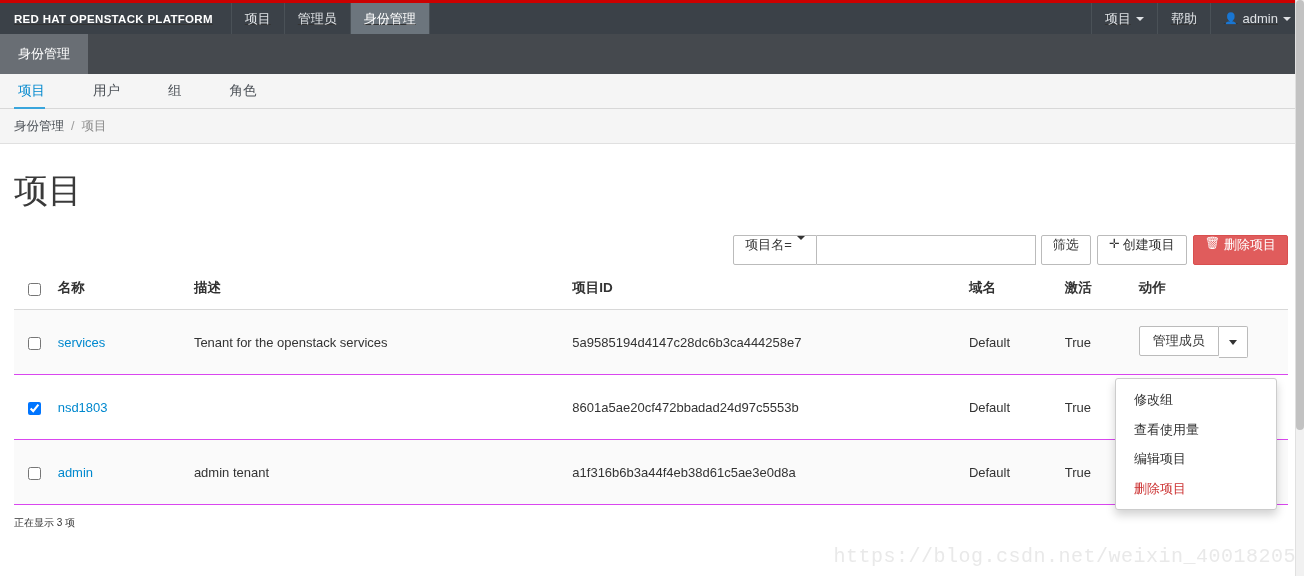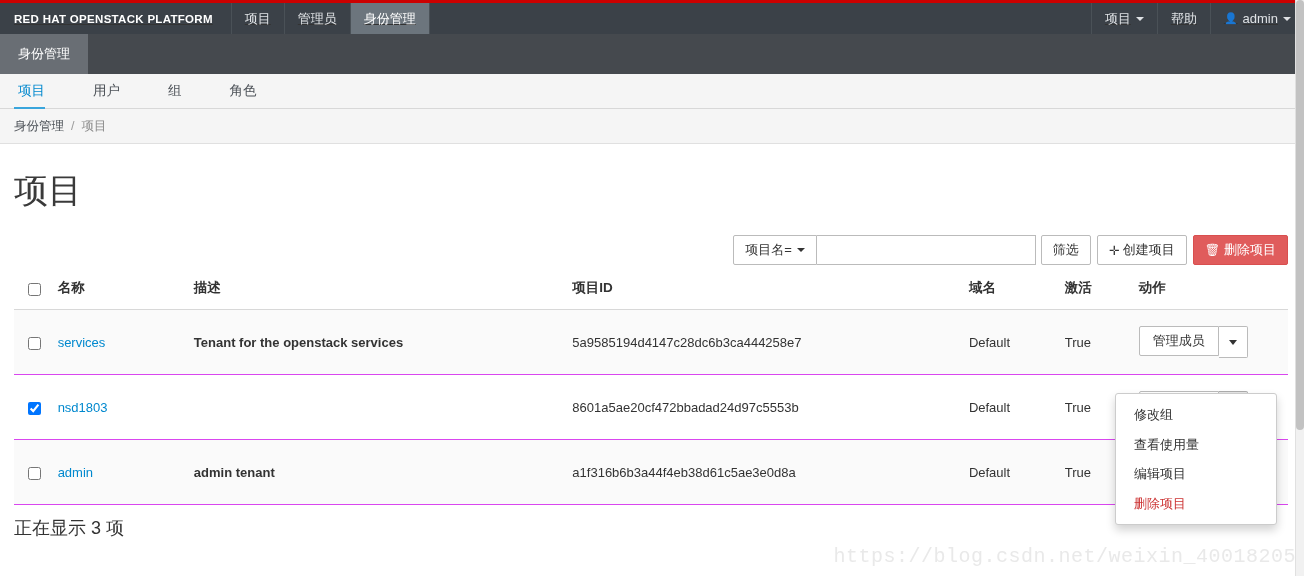--- a/index.html
+++ b/index.html
@@ -186,21 +186,20 @@
     font-family: "Liberation Sans", "DejaVu Sans", sans-serif;
     font-size: 13px;
     background: #ffffff;
     border: 1px solid #bbbbbb;
     border-radius: 2px;
     padding: 0 11px;
     height: 30px;
     color: #333333;
     cursor: pointer;
     display: inline-flex;
-    align-items: center;
     white-space: nowrap;
     box-sizing: border-box;
   }
   .filter-type-btn {
     border-radius: 2px 0 0 2px;
   }
   .search-input {
     height: 30px;
     width: 219px;
     border: 1px solid #bbbbbb;
@@ -257,21 +256,21 @@
     padding: 16px 0;
     border-bottom: 1px solid #d946ef;
     color: #333333;
     vertical-align: middle;
   }
   table.projects tbody tr.striped td {
     background: #fafafa;
   }
   .col-check { width: 30px; padding-left: 14px !important; }
   .col-name  { width: 138px; }
-  .col-desc  { width: 385px; font-weight: bold; }
+  .col-desc  { width: 385px; }
   .col-id    { width: 400px; }
   .col-domain{ width: 97px; }
   .col-active{ width: 75px; }
   .col-action{ width: 150px; }
 
   th.col-check { padding-left: 14px !important; }
 
   .cell-link {
     color: #0088ce;
     text-decoration: none;
@@ -325,21 +324,21 @@
     width: 0;
     height: 0;
     border-left: 4px solid transparent;
     border-right: 4px solid transparent;
     border-top: 5px solid #333333;
   }
 
   
   .dropdown-menu {
     position: absolute;
-    top: 393px;
+    top: 378px;
     left: 1115px;
     width: 160px;
     background: #ffffff;
     border: 1px solid #cccccc;
     border-radius: 3px;
     box-shadow: 0 5px 10px rgba(0,0,0,0.18);
     padding: 6px 0;
     z-index: 50;
   }
   .dropdown-menu .menu-item {
@@ -351,21 +350,21 @@
     white-space: nowrap;
     line-height: 1.5;
   }
   .dropdown-menu .menu-item.danger {
     color: #cc3333;
   }
 
   
   .table-footer {
     margin: 11px 0 0 14px;
-    font-size: 18px;
+    font-size: 10px;
     color: #333333;
   }
 
   
   .watermark {
     position: absolute;
     right: 8px;
     bottom: 8px;
     font-family: "Liberation Mono", "DejaVu Sans Mono", monospace;
     font-size: 20px;

